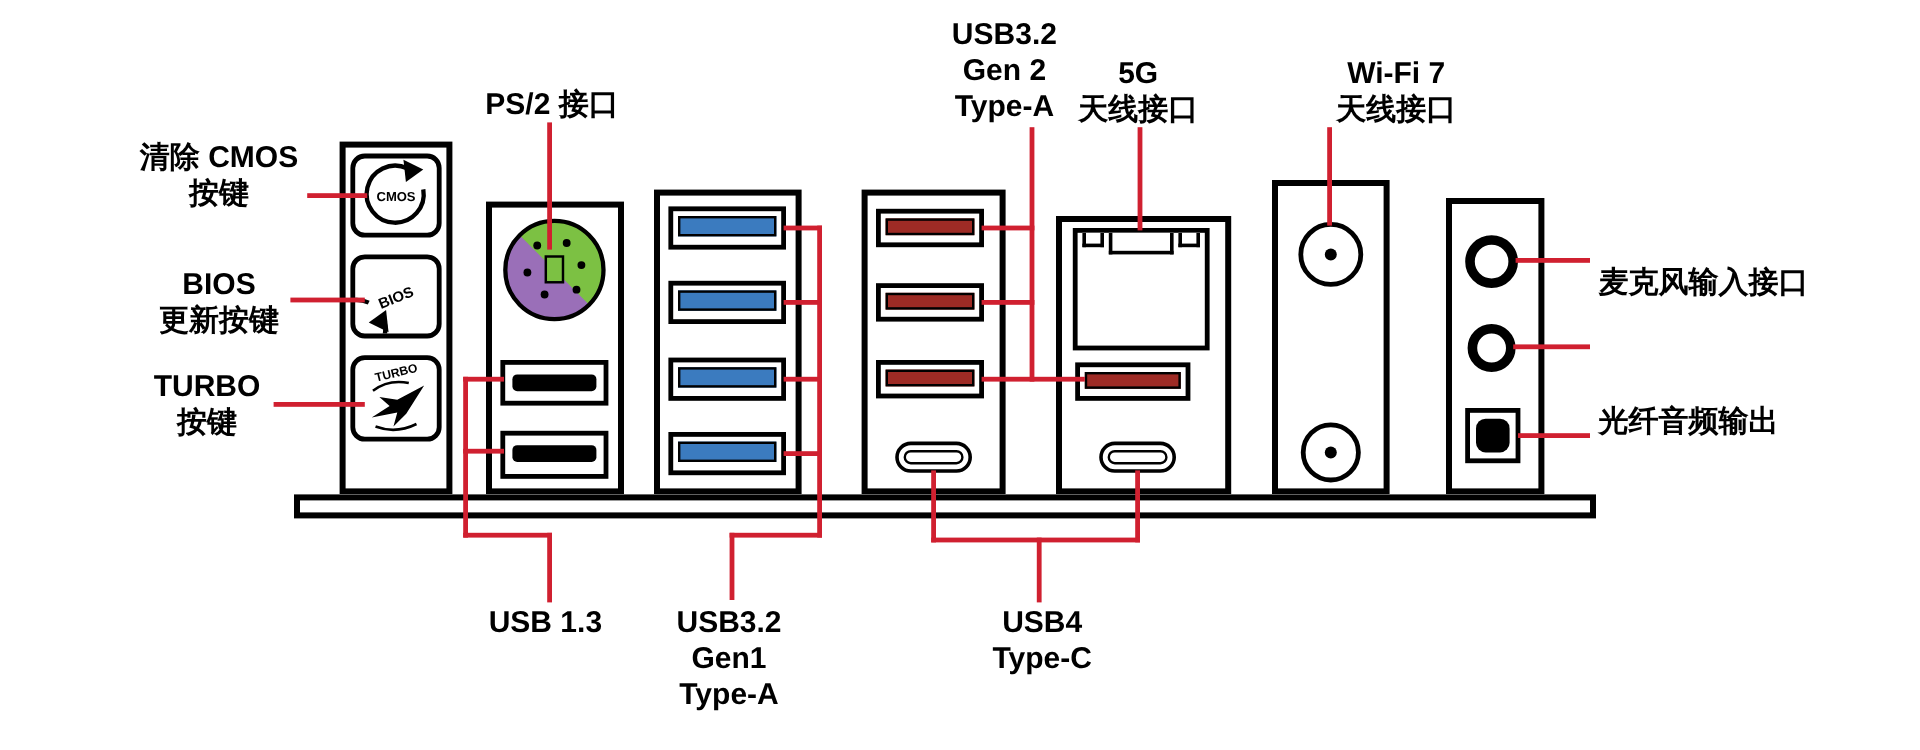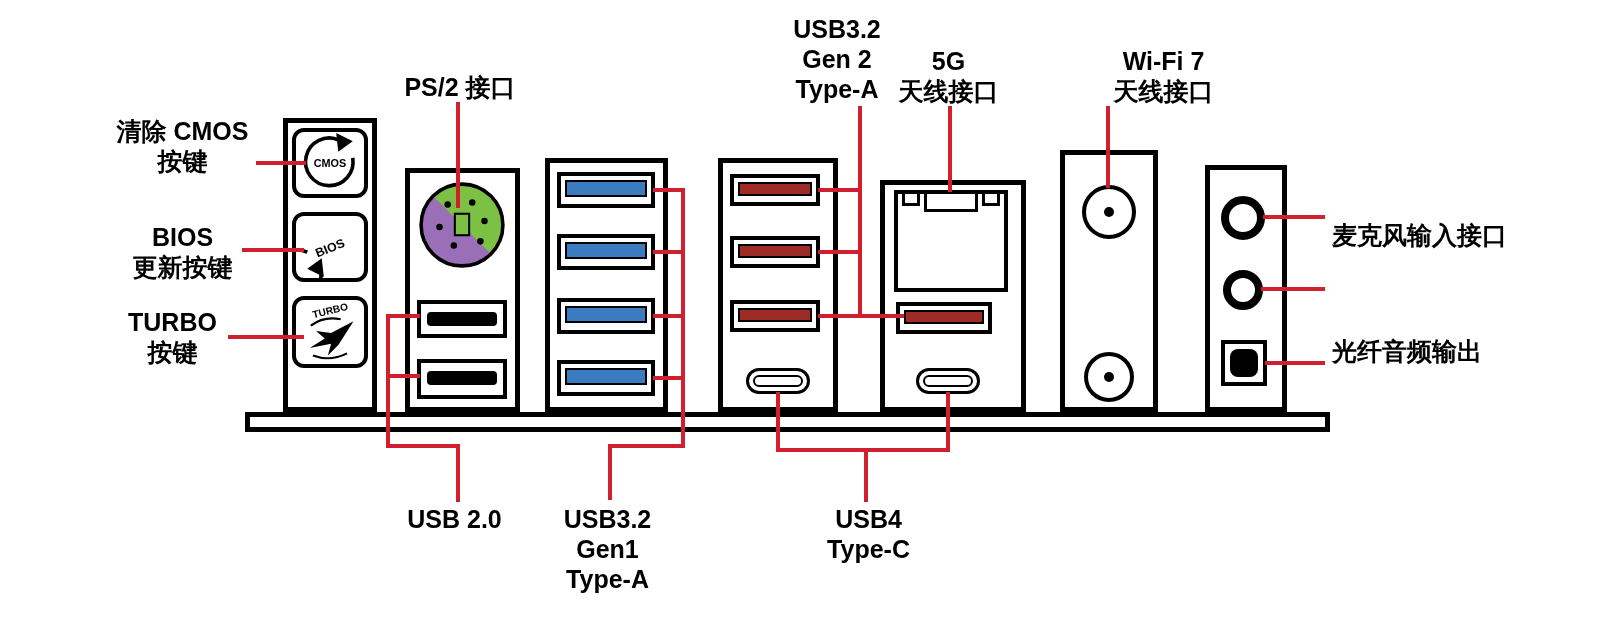--- a/index.html
+++ b/index.html
@@ -224,21 +224,21 @@
     <div>Wi-Fi 7</div>
     <div>天线接口</div>
   </div>
   <div class="lbl" style="left:1332px; top:192px;margin-top:28px;">
     <div>麦克风输入接口</div>
   </div>
   <div class="lbl" style="left:1332px; top:336px;">
     <div>光纤音频输出</div>
   </div>
   <div class="lbl tc" style="left:392px; top:504px; width:125px;">
-    <div>USB 2.0</div>
+    <div>USB 1.3</div>
   </div>
   <div class="lbl tc" style="left:545px; top:504px; width:125px;">
     <div>USB3.2</div>
     <div>Gen1</div>
     <div>Type-A</div>
   </div>
   <div class="lbl tc" style="left:806px; top:504px; width:125px;">
     <div>USB4</div>
     <div>Type-C</div>
   </div>

